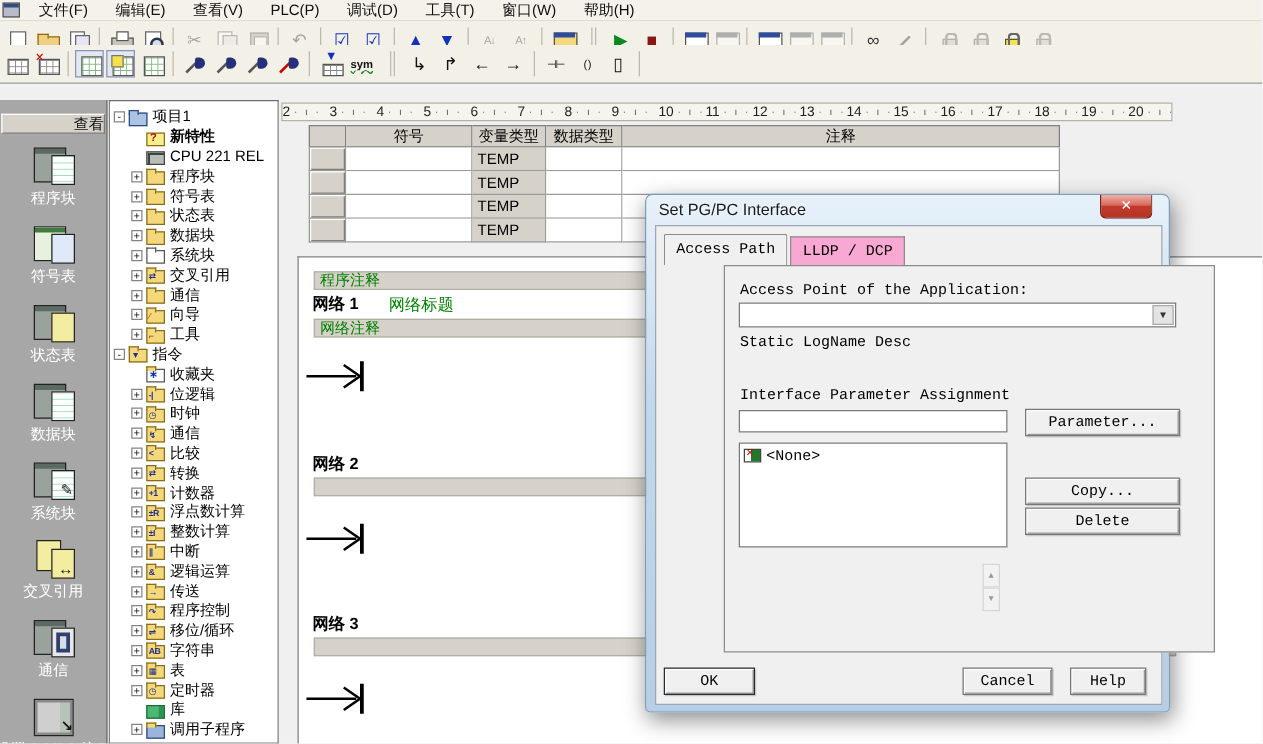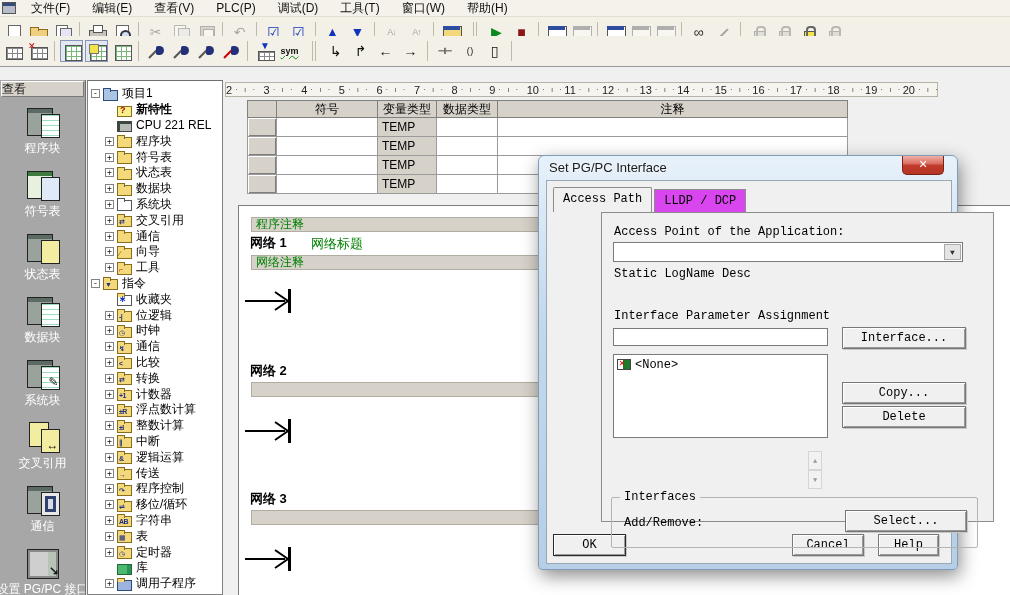--- a/index.html
+++ b/index.html
@@ -67,22 +67,22 @@
   .sh.wand::after { left:11px; top:5px; width:8px; height:9px; background:#24307a; border-radius:2px 5px 5px 2px; }
   .sh.wand.wx::before { background:#c00; }
   .sh.filt::before{ left:4px; top:10px; width:15px; height:8px; background:#fff; border:1px solid #555;
                     background-image:linear-gradient(#888 1px,transparent 1px),linear-gradient(90deg,#888 1px,transparent 1px);
                     background-size:5px 4px; }
   .sh.filt::after { content:"▼"; left:6px; top:-1px; color:#1133bb; font-size:10px; }
 
   
   #sidebar { position:absolute; left:0; top:80px; width:86px; height:515px; background:#a7a7a7;
              border-right:1px solid #6e6e6e; overflow:hidden; }
-  .sbhead { margin:1px 1px 6px 1px; height:16px; background:#d6d2ca; border:1px solid #fff;
-            border-right-color:#7a7a7a; border-bottom-color:#7a7a7a; text-align:left; color:#111; line-height:14px; }
+  .sbhead { margin:11px 1px 6px 1px; height:16px; background:#d6d2ca; border:1px solid #fff;
+            border-right-color:#7a7a7a; border-bottom-color:#7a7a7a; text-align:right; color:#111; line-height:14px; }
   .sbitem { height:63px; display:flex; flex-direction:column; align-items:center; padding-top:3px; cursor:default; }
   .slab { color:#fff; margin-top:2px; white-space:nowrap; }
   .sic { width:36px; height:32px; position:relative; }
   .sic::before { content:""; position:absolute; left:2px; top:2px; width:24px; height:26px;
                  background:#9aa29c; border:1px solid #222; box-shadow:inset 0 4px 0 #5c6a64; }
   .sic::after  { content:""; position:absolute; right:1px; bottom:0; width:17px; height:22px;
                  background:#fff; border:1px solid #222;
                  background-image:linear-gradient(#9db 1px,transparent 1px); background-size:100% 5px; }
   .sic i { position:absolute; z-index:2; font-style:normal; font-weight:bold; font-size:12px; color:#111;
            right:2px; bottom:2px; line-height:1; }
@@ -144,34 +144,34 @@
             border-top:1px solid #7e7e7e; border-left:1px solid #7e7e7e; overflow:hidden; }
   .combar { position:absolute; left:12px; width:690px; height:15px; background:#d6d2ca;
             border:1px solid #b0ada2; color:#008000; display:flex; align-items:center; padding-left:4px; }
   .netlab { position:absolute; left:11px; font-weight:bold; color:#000; font-size:13px; }
   .nettitle { position:absolute; color:#008000; font-size:13px; }
   .arr { position:absolute; left:6px; width:54px; height:26px; }
   .arr line, .arr polyline { stroke:#000; stroke-width:2; fill:none; }
   .arr rect { fill:#000; }
 
   
-  #dlg { position:absolute; left:538px; top:155px; width:420px; height:415px; z-index:50;
+  #dlg { position:absolute; left:516px; top:155px; width:420px; height:415px; z-index:50;
          background:linear-gradient(#e7f1fa,#c2d8ec 40%,#b6cfe6); border:1px solid #7f9db9;
          border-radius:6px 6px 4px 4px; box-shadow:2px 6px 18px rgba(0,0,0,.45); }
   .dtitle { position:absolute; left:10px; top:4px; color:#1a1a1a; font-size:13px;
             text-shadow:0 0 4px #fff; }
   .dclose { position:absolute; right:13px; top:0; width:42px; height:19px;
             background:linear-gradient(#efb0a6,#d8695c 45%,#c13b2c 50%,#b53524);
             border:1px solid #7e2015; border-top:none; border-radius:0 0 5px 5px;
             color:#fff; font:bold 11px/17px "DejaVu Sans",sans-serif; text-align:center; cursor:default; }
   .dclient { position:absolute; left:7px; top:24px; width:406px; height:384px; background:#f0f0f0;
              border:1px solid #9aa8b5; font-family:"Liberation Mono","DejaVu Sans Mono",monospace; color:#000; }
   .tabs { position:absolute; left:6px; top:8px; display:flex; }
   .tab { height:23px; padding:4px 9px 0 9px; border:1px solid #8c8c8c; border-bottom:none;
-         background:#d946ef; margin-right:2px; font-size:12px; white-space:pre; }
+         background:#f9a8d4; margin-right:2px; font-size:12px; white-space:pre; }
   .tab.active { background:#f0f0f0; position:relative; z-index:3; height:25px; margin-top:-2px;
                 border-radius:2px 2px 0 0; }
   .tabpanel { position:absolute; left:6px; top:31px; width:393px; height:310px;
               border:1px solid #8c8c8c; background:#f0f0f0; z-index:2;margin-left:48px; }
   .dlabel { position:absolute; font-size:12px; white-space:pre; }
   .combo { position:absolute; left:11px; top:29px; width:350px; height:20px; background:#fff;
            border:1px solid #7a7a7a; }
   .combo-btn { position:absolute; right:1px; top:1px; width:17px; height:16px; background:#e4e4e4;
                border:1px solid #aaa; text-align:center; font-size:8px; line-height:16px; color:#333; }
   .dinput { position:absolute; left:11px; top:115px; width:215px; height:18px; background:#fff;
@@ -716,32 +716,27 @@
         <div class="combo">
           <span></span>
           <span class="combo-btn">▼</span>
         </div>
         <div class="dlabel" style="left:12px; top:54px">Static LogName Desc</div>
         <div class="dlabel" style="left:12px; top:96px">Interface Parameter Assignment</div>
         <div class="dinput"></div>
         <div class="dlist">
             <div class="dlist-row"><span class="nic"></span><span>&lt;None&gt;</span></div>
           </div>
-        <div class="dbtn" style="left:240px; top:114px; width:124px">Interface...</div>
+        <div class="dbtn" style="left:240px; top:114px; width:124px">Parameter...</div>
         <div class="dbtn" style="left:240px; top:193px; width:124px">Delete</div>
         <div class="dbtn" style="left:240px; top:169px; width:124px">Copy...</div>
         <div class="spin">
           <span>▲</span>
           <span>▼</span>
         </div>
-        <div class="dgroup">
-          <div class="dgroup-label">Interfaces</div>
-          <div class="dlabel" style="left:12px; top:18px">Add/Remove:</div>
-          <div class="dbtn" style="left:233px; top:12px; width:122px">Select...</div>
-        </div>
       </div>
       <div class="dbtn ok-btn">OK</div>
       <div class="dbtn cancel-btn">Cancel</div>
       <div class="dbtn help-btn">Help</div>
     </div>
   </div>
 
 </div>
 
 </body></html>

